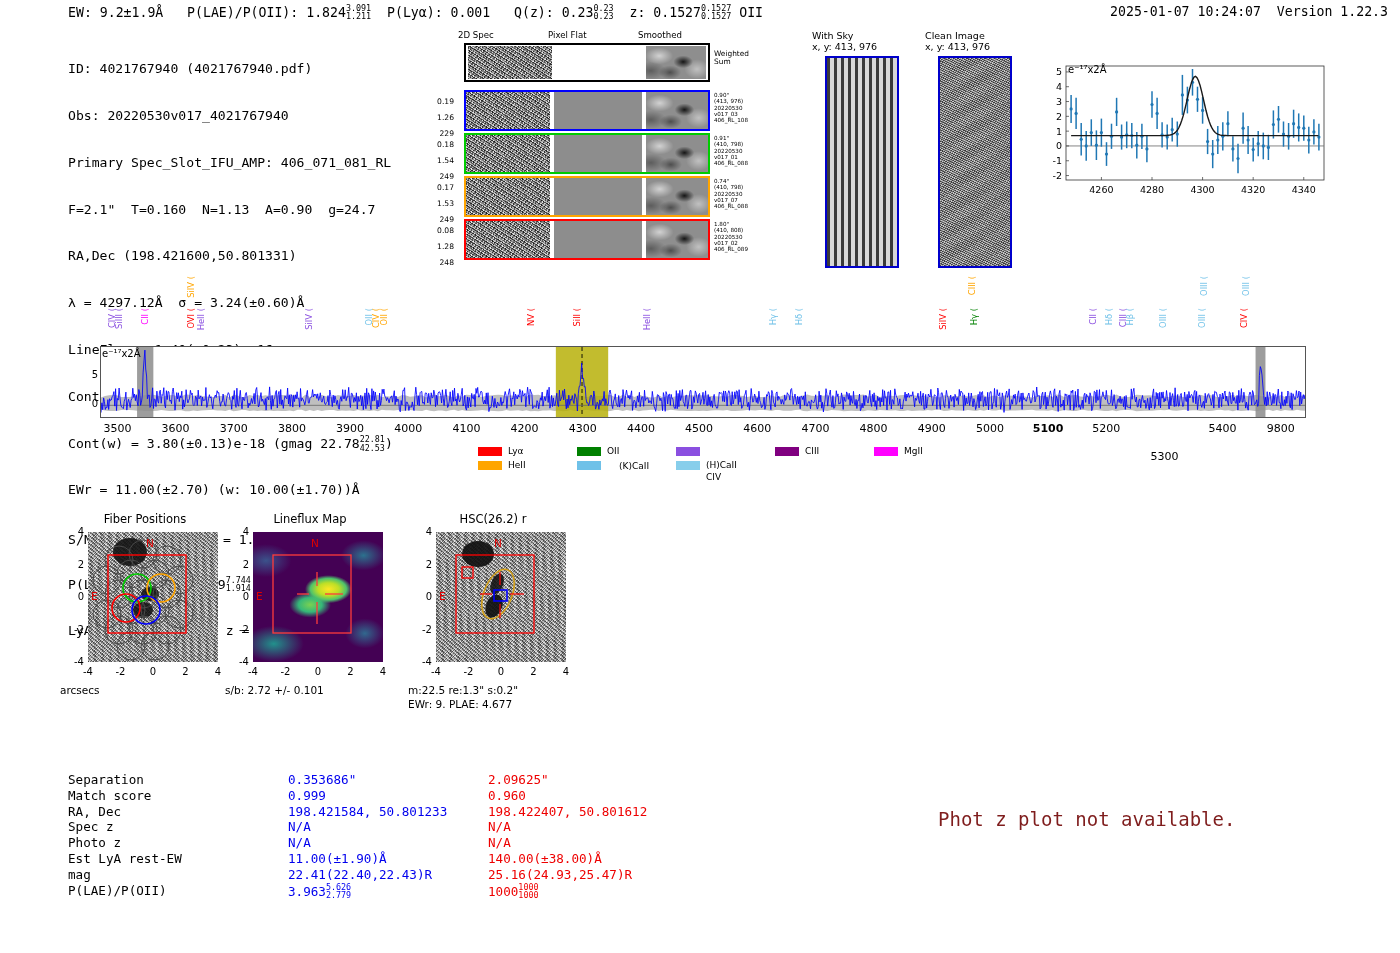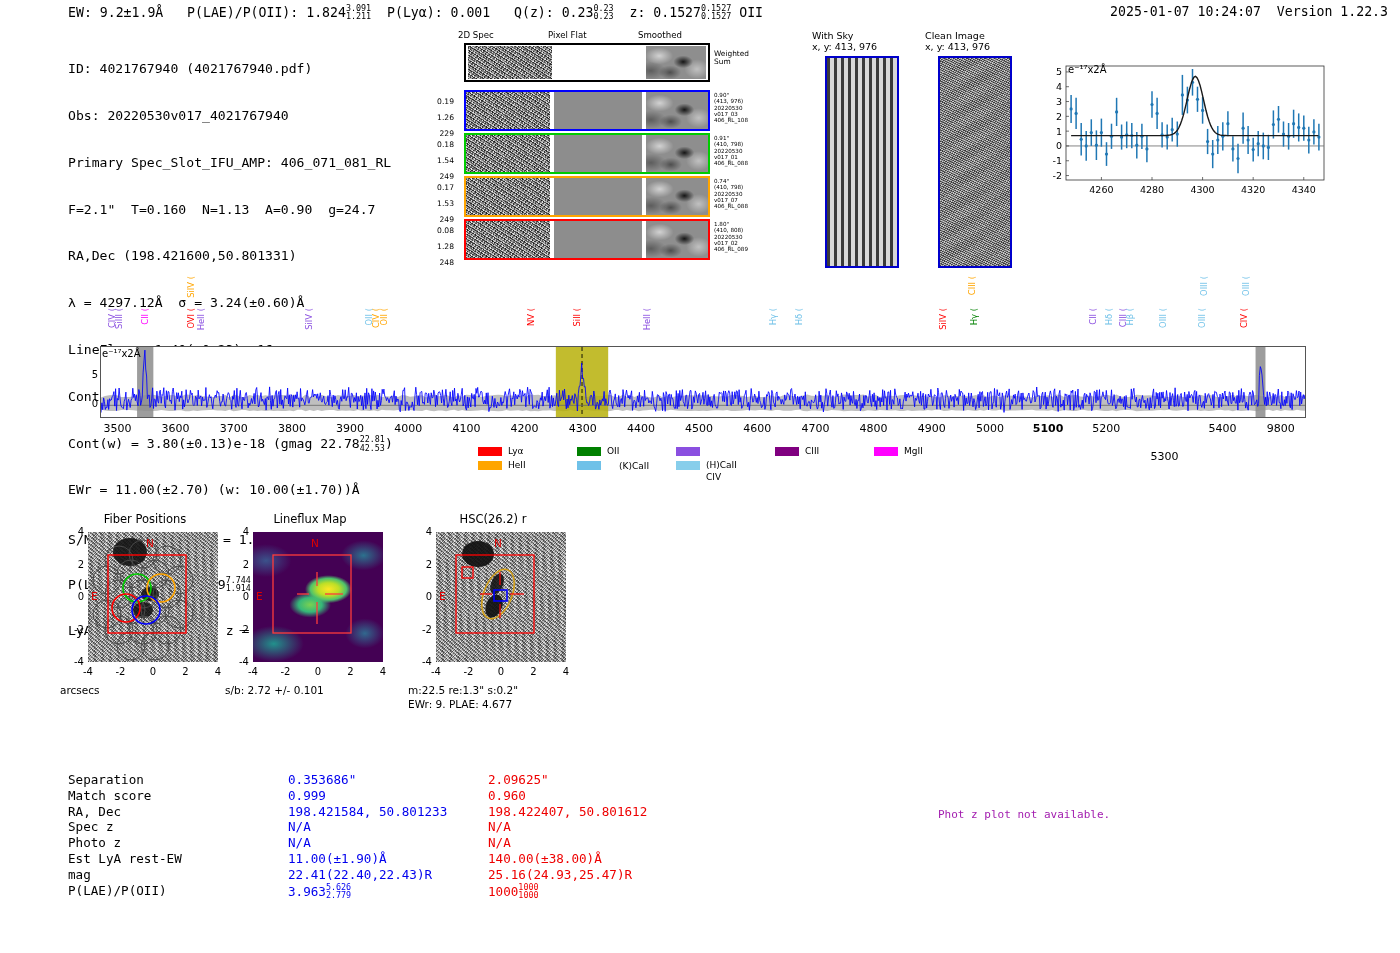--- a/index.html
+++ b/index.html
@@ -119,21 +119,21 @@
   }
   .ctick { position:absolute; font-family:"DejaVu Sans", sans-serif; font-size:10px; color:#000; }
   .ccap { position:absolute; font-family:"DejaVu Sans", sans-serif; font-size:10.5px; color:#000; }
   .compass { position:absolute; font-family:"DejaVu Sans", sans-serif; font-size:10.5px; color:#e00000; }
 
   
   #btable { position:absolute; left:68px; top:772px; font-size:12.6px; line-height:15.8px; white-space:pre; }
   #btable .lab { position:absolute; left:0; color:#000; }
   #btable .c1 { position:absolute; left:220px; color:#0000ee; }
   #btable .c2 { position:absolute; left:420px; color:#ee0000; }
-  #photz { position:absolute; left:938px; top:808px; font-size:11px; color:#a21caf; white-space:pre; }
+  #photz { position:absolute; left:938px; top:808px; font-size:19px; color:#7f1d1d; white-space:pre; }
 </style>
 </head>
 <body>
 
 <div id="page">
 
   <div id="hdr-line"><span>EW: 9.2±1.9Å   P(LAE)/P(OII): 1.824</span><span class="frac"><span class="u">3.091</span><span class="l">1.211</span></span>  <span>P(Lyα): 0.001   Q(z): 0.23</span><span class="frac"><span class="u">0.23</span><span class="l">0.23</span></span>  <span>z: 0.1527</span><span class="frac"><span class="u">0.1527</span><span class="l">0.1527</span></span> <span>OII</span></div>
 
   <div id="hdr-stamp">2025-01-07 10:24:07  Version 1.22.3</div>
 

